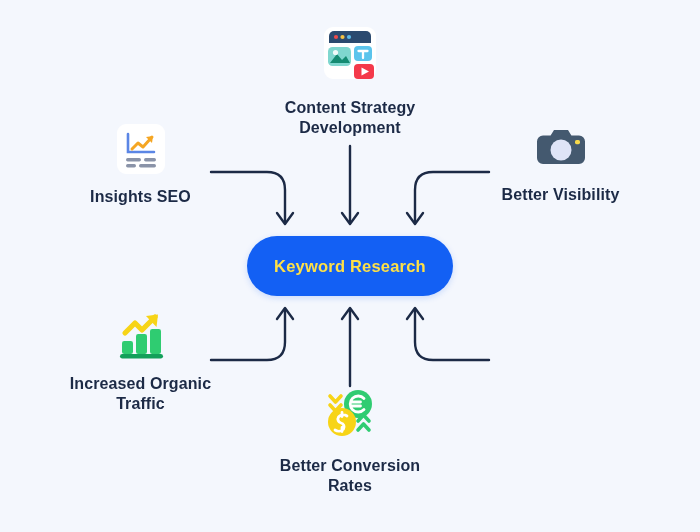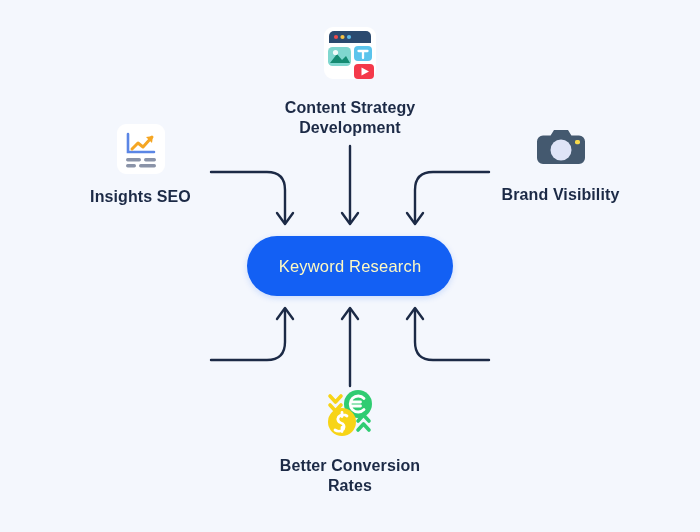--- a/index.html
+++ b/index.html
@@ -54,23 +54,23 @@
     width: 206px;
     height: 60px;
     background: #1360f4;
     border-radius: 30px;
     display: flex;
     align-items: center;
     justify-content: center;
     box-shadow: 0 2px 6px rgba(19,96,244,0.18);
   }
   #hub-label {
-    color: #fef9c3;
+    color: #fde047;
     font-size: 16.5px;
-    font-weight: normal;
+    font-weight: bold;
     letter-spacing: 0.2px;
   }
   
   #node-seo        { left: 48px;  top: 121px; width: 185px; }
   #node-content    { left: 250px; top: 22px;  width: 200px; }
   #node-brand      { left: 468px; top: 119px; width: 185px; }
   #node-traffic    { left: 48px;  top: 306px; width: 185px; }
   #node-conversion { left: 250px; top: 384px; width: 200px; justify-content: space-between; }
   #node-insights   { left: 468px; top: 306px; width: 185px; }
 </style>
@@ -157,23 +157,37 @@
 
   <div class="node" id="node-brand">
     <span class="icon-wrap">
       <svg width="56" height="56" viewBox="0 0 56 56" xmlns="http://www.w3.org/2000/svg">
         <path d="M21 11 h14 l3.4 5.5 H46 a6 6 0 0 1 6 6 V39 a6 6 0 0 1 -6 6 H10
                  a6 6 0 0 1 -6 -6 V22.5 a6 6 0 0 1 6 -6 h7.6 z" fill="#44596f"></path>
         <circle cx="28" cy="31" r="10.5" fill="#dfe4f7"></circle>
         <rect x="42" y="21" width="5" height="4.2" rx="1.6" fill="#f7d94b"></rect>
       </svg>
     </span>
-    <span class="node-label">Brand Visibility</span>
-  </div>
-
+    <span class="node-label">Better Visibility</span>
+  </div>
+
+  <div class="node" id="node-traffic">
+    <span class="icon-wrap">
+      <svg width="58" height="58" viewBox="0 0 58 58" xmlns="http://www.w3.org/2000/svg">
+        <path d="M13 27 L23 17 L30 24 L43 11" stroke="#f7d417" stroke-width="5.2" fill="none" stroke-linecap="round" stroke-linejoin="round"></path>
+        <path d="M34 10 L46 8.5 L44.5 21 Z" fill="#f7d417"></path>
+        <rect x="10" y="35" width="11" height="13" rx="2.2" fill="#2fcc71"></rect>
+        <rect x="24" y="28" width="11" height="20" rx="2.2" fill="#2fcc71"></rect>
+        <rect x="38" y="23" width="11" height="25" rx="2.2" fill="#2fcc71"></rect>
+        <rect x="8" y="48" width="43" height="4.6" rx="2.3" fill="#13a05a"></rect>
+      </svg>
+    </span>
+    <span class="node-label">Increased Organic
+Traffic</span>
+  </div>
 
   <div class="node" id="node-conversion">
     <span class="icon-wrap">
       <svg width="62" height="62" viewBox="0 0 62 62" xmlns="http://www.w3.org/2000/svg">
         <path d="M11 12 L16.5 18 L22 12" stroke="#f7d417" stroke-width="3.6" fill="none" stroke-linecap="round" stroke-linejoin="round"></path>
         <path d="M11 21 L16.5 27 L22 21" stroke="#f7d417" stroke-width="3.6" fill="none" stroke-linecap="round" stroke-linejoin="round"></path>
         <circle cx="39" cy="20" r="14" fill="#2fcc71"></circle>
         <path d="M45 14.5 a8 8 0 1 0 0 11 M32.5 18 h9 M32.5 22 h9" stroke="#ffffff" stroke-width="2.8" fill="none" stroke-linecap="round"></path>
         <circle cx="23" cy="38" r="14" fill="#f7d417"></circle>
         <path d="M28 32 a6.5 6.5 0 0 0 -8.5 1 a4 4 0 0 0 2.5 6 a4 4 0 0 1 2.5 6

